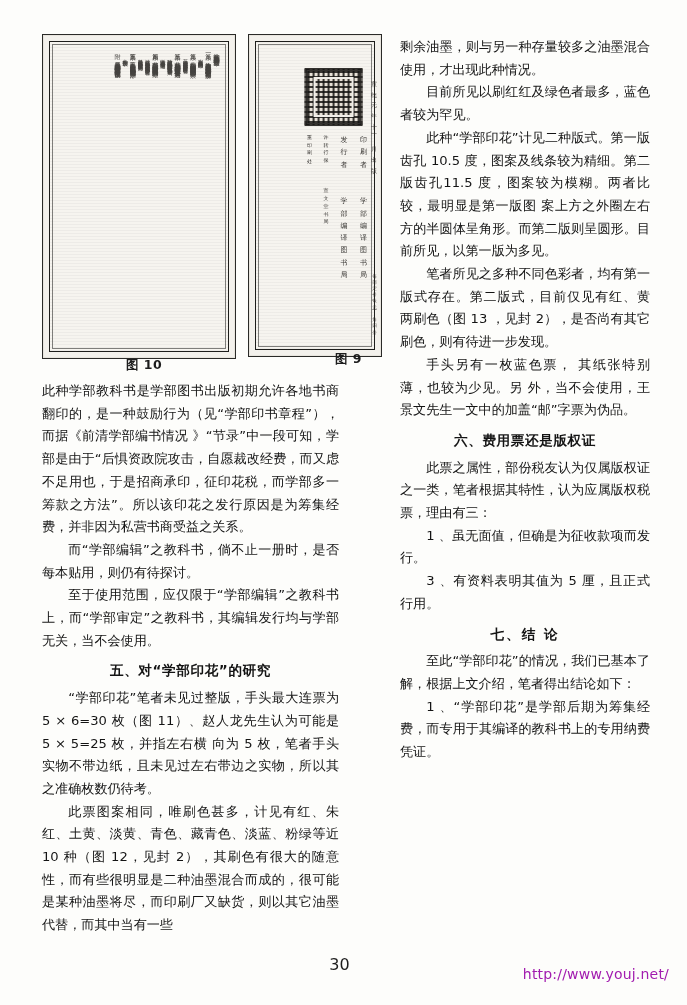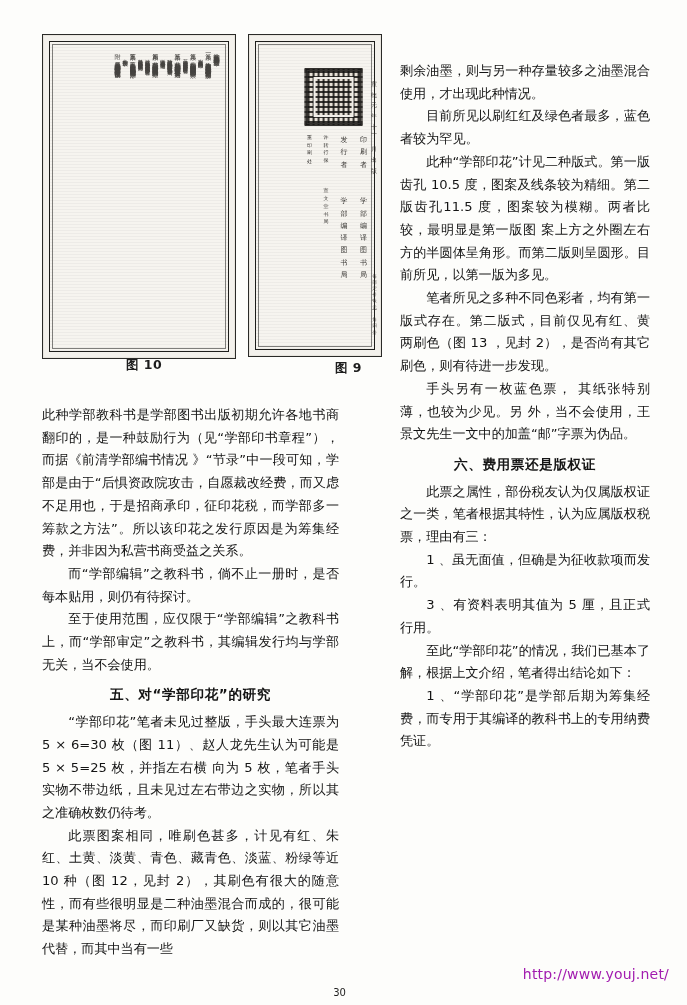--- a/index.html
+++ b/index.html
@@ -165,21 +165,21 @@
   
   .cap {
     position: absolute;
     font-family: "DejaVu Sans", "Liberation Sans", sans-serif;
     font-size: 12.5px;
     font-weight: 600;
     color: #1d1d1d;
     letter-spacing: .5px;
   }
   .cap-10 { left: 126px; top: 357px; }
-  .cap-9  { left: 335px; top: 360px; }
+  .cap-9  { left: 335px; top: 351px; }
 
   
   .col {
     position: absolute;
     font-family: "DejaVu Sans", "Liberation Sans", sans-serif;
     font-size: 13.1px;
     line-height: 22.7px;
     color: #141414;
     text-align: justify;
     text-justify: inter-character;
@@ -191,42 +191,41 @@
   }
   .col-right {
     left: 400px;
     top: 36px;
     width: 250px;
   }
   .col p {
     margin: 0;
     text-indent: 2em;
   }
-  .col p.noindent { text-indent: 0; margin-top: 24px; }
+  .col p.noindent { text-indent: 0; }
   .heading {
     text-align: center;
     font-weight: 700;
     font-size: 13.6px;
     margin: 7px 0 5px 0 !important;
     text-indent: 0 !important;
     letter-spacing: .6px;
   }
   .heading.sp { letter-spacing: 2px; }
 
   
   .page-number {
     position: absolute;
     left: 0;
     right: 8px;
     top: 955px;
     text-align: center;
     font-family: "DejaVu Sans", "Liberation Sans", sans-serif;
-    font-size: 10px;
+    font-size: 16px;
     color: #1d1d1d;
-    margin-top: 32px;
   }
   .watermark {
     position: absolute;
     right: 18px;
     top: 966px;
     font-family: "DejaVu Sans", "Liberation Sans", sans-serif;
     font-size: 14px;
     color: #a21caf;
     letter-spacing: .2px;
   }
@@ -303,20 +302,21 @@
   <div class="col col-right">
     <p class="noindent">剩余油墨，则与另一种存量较多之油墨混合使用，才出现此种情况。</p>
     <p>目前所见以刷红红及绿色者最多，蓝色者较为罕见。</p>
     <p>此种“学部印花”计见二种版式。第一版齿孔 10.5 度，图案及线条较为精细。第二版齿孔11.5 度，图案较为模糊。两者比较，最明显是第一版图 案上方之外圈左右方的半圆体呈角形。而第二版则呈圆形。目前所见，以第一版为多见。</p>
     <p>笔者所见之多种不同色彩者，均有第一版式存在。第二版式，目前仅见有红、黄 两刷色（图 13 ，见封 2），是否尚有其它刷色，则有待进一步发现。</p>
     <p>手头另有一枚蓝色票， 其纸张特别薄，也较为少见。另 外，当不会使用，王景文先生一文中的加盖“邮”字票为伪品。</p>
     <p class="heading">六、费用票还是版权证</p>
     <p>此票之属性，部份税友认为仅属版权证之一类，笔者根据其特性，认为应属版权税票，理由有三：</p>
     <p>1 、虽无面值，但确是为征收款项而发行。</p>
     <p>3 、有资料表明其值为 5 厘，且正式行用。</p>
+    <p class="heading sp">七、结  论</p>
     <p>至此“学部印花”的情况，我们已基本了解，根据上文介绍，笔者得出结论如下：</p>
     <p>1 、“学部印花”是学部后期为筹集经费，而专用于其编译的教科书上的专用纳费凭证。</p>
   </div>
 
   <div class="page-number">30</div>
   <div class="watermark">http://www.youj.net/</div>
 
 </div>
 
 </body></html>

